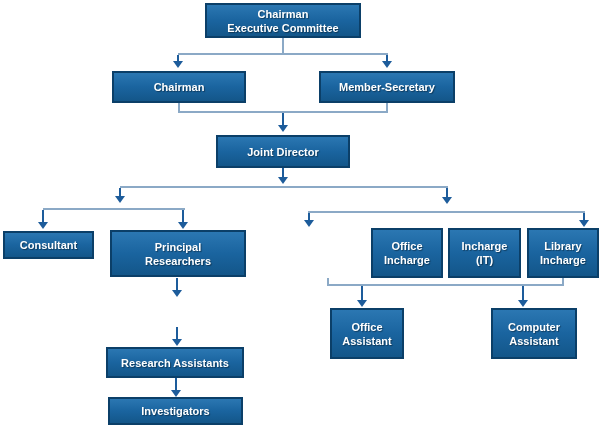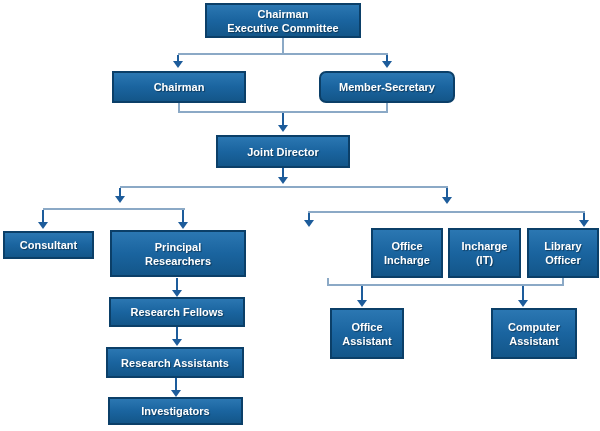--- a/index.html
+++ b/index.html
@@ -12,21 +12,21 @@
     background:linear-gradient(180deg,#2b77b2 0%,#1a649f 50%,#135689 100%);
     border:2px solid #0b3f68;
     color:#ffffff; font-weight:bold; font-size:11px; line-height:14px;
     display:flex; align-items:center; justify-content:center;
     text-align:center; white-space:pre-line;
     text-shadow:1px 1px 1px rgba(0,0,0,0.4);
   }
   
   .n-chairman            { left:205px; top:3px;   width:156px; height:35px; }
   .n-director            { left:112px; top:71px;  width:134px; height:32px; }
-  .n-member-secretary    { left:319px; top:71px;  width:136px; height:32px;border-radius:7px; }
+  .n-member-secretary    { left:319px; top:71px;  width:136px; height:32px; }
   .n-joint-director      { left:216px; top:135px; width:134px; height:33px; }
   .n-consultant          { left:3px;   top:231px; width:91px;  height:28px; }
   .n-principal-researchers{ left:110px; top:230px; width:136px; height:47px;text-align:center; }
   .n-research-fellows    { left:109px; top:297px; width:136px; height:30px; }
   .n-research-assistants { left:106px; top:347px; width:138px; height:31px; }
   .n-investigators       { left:108px; top:397px; width:135px; height:28px; }
   .n-accounts-officer    { left:291px; top:228px; width:74px;  height:50px; }
   .n-office-incharge     { left:371px; top:228px; width:72px;  height:50px; }
   .n-incharge-it         { left:448px; top:228px; width:73px;  height:50px; }
   .n-library-incharge    { left:527px; top:228px; width:72px;  height:50px; }
@@ -94,29 +94,28 @@
 <div class="canvas">
 
   <div class="node n-chairman">Chairman
 Executive Committee</div>
   <div class="node n-director">Chairman</div>
   <div class="node n-member-secretary">Member-Secretary</div>
   <div class="node n-joint-director">Joint Director</div>
   <div class="node n-consultant">Consultant</div>
   <div class="node n-principal-researchers">Principal
 Researchers</div>
-  <div class="node n-research-fellows">Research Fellows</div>
   <div class="node n-research-assistants">Research Assistants</div>
   <div class="node n-investigators">Investigators</div>
   <div class="node n-office-incharge">Office
 Incharge</div>
   <div class="node n-incharge-it">Incharge
 (IT)</div>
   <div class="node n-library-incharge">Library
-Officer</div>
+Incharge</div>
   <div class="node n-office-assistant">Office
 Assistant</div>
   <div class="node n-computer-assistant">Computer
 Assistant</div>
 
   <div class="lv c-chair-down"></div>
   <div class="lh c-bus1"></div>
   <div class="lv c-dir-down"></div>
   <div class="lv c-ms-down"></div>
   <div class="lh c-bus2"></div>

